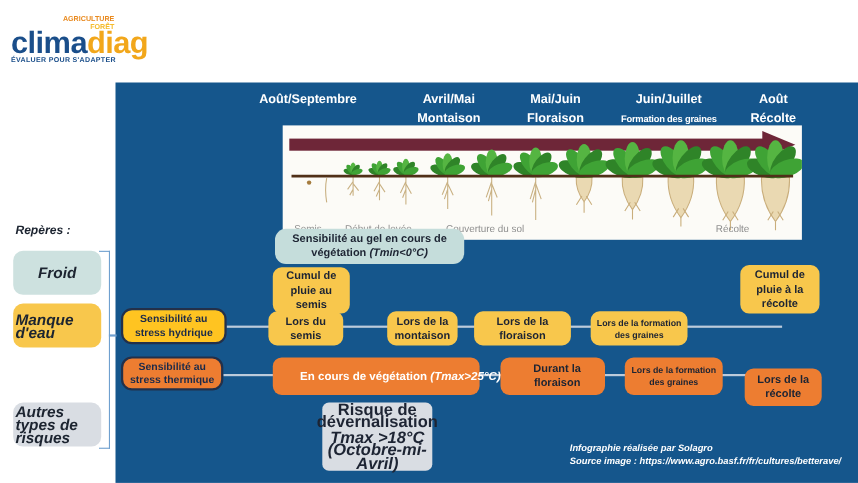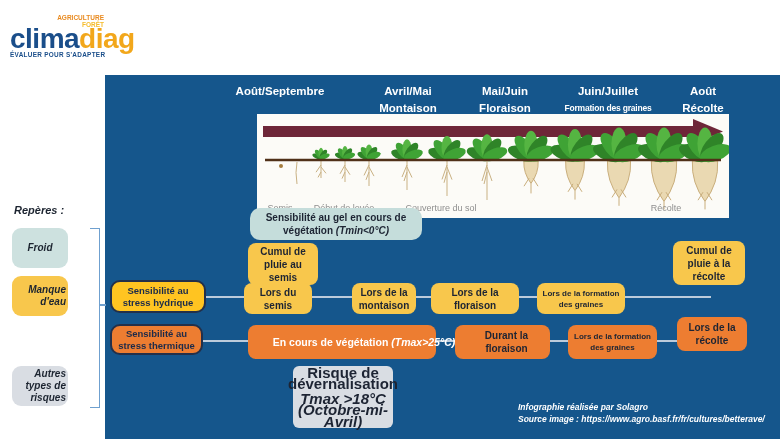--- a/index.html
+++ b/index.html
@@ -44,33 +44,33 @@
   .connector{position:absolute;height:2px;background:#bccbdb;}
   .line-hyd{left:206px;top:296px;width:505px;}
   .line-ther{left:203px;top:340px;width:510px;}
   .step-semis{left:244px;top:283px;width:68px;height:31px;}
   .step-montaison{left:352px;top:283px;width:64px;height:31px;}
   .step-floraison-y{left:431px;top:283px;width:88px;height:31px;}
   .step-formation-y{left:537px;top:283px;width:88px;height:31px;font-size:8px;line-height:11px;}
   .veg{left:248px;top:325px;width:188px;height:34px;color:#ffffff;font-weight:bold;font-size:10.5px;white-space:nowrap;padding-left:48px;}
   .step-floraison-o{left:455px;top:325px;width:95px;height:34px;padding-left:12px;}
   .step-formation-o{left:568px;top:325px;width:89px;height:34px;font-size:8px;line-height:11px;}
-  .step-recolte-o{left:677px;top:317px;width:70px;height:34px;}
+  .step-recolte-o{left:677px;top:335px;width:70px;height:34px;}
   .devern{left:293px;top:366px;width:100px;height:62px;background:#d9dde3;border-radius:6px;
           flex-direction:column;font-size:15px;line-height:11.5px;}
   .devern .t{font-weight:bold;}
   .devern .d{font-style:italic;font-weight:bold;margin-top:3px;}
   .devern .d2{font-style:italic;font-weight:bold;}
   
   .footer{position:absolute;left:518px;top:402px;width:258px;color:#ffffff;font-size:8.5px;
           font-style:italic;font-weight:bold;line-height:11.5px;white-space:nowrap;}
   
   .reperes{position:absolute;left:14px;top:204px;font-weight:bold;font-style:italic;font-size:11px;color:#1c2430;}
-  .lg{position:absolute;left:12px;width:56px;border-radius:9px;display:flex;align-items:center;justify-content:center;
-      text-align:right;font-weight:bold;font-style:italic;font-size:10px;color:#1c2430;line-height:12px;box-sizing:border-box;padding:2px;}
+  .lg{position:absolute;left:12px;width:80px;border-radius:9px;display:flex;align-items:center;justify-content:center;
+      text-align:left;font-weight:bold;font-style:italic;font-size:14px;color:#1c2430;line-height:12px;box-sizing:border-box;padding:2px;}
   .lg-froid{top:228px;height:40px;background:#cde1df;}
   .lg-eau{top:276px;height:40px;background:#f8c74c;}
   .lg-chaleur{top:322px;height:38px;background:#ed7d31;}
   .lg-autres{top:366px;height:40px;background:#d9dde3;}
   .bracket{position:absolute;left:90px;top:228px;width:9px;height:178px;
            border-top:1.5px solid #6fa0cf;border-right:1.5px solid #6fa0cf;border-bottom:1.5px solid #6fa0cf;}
   .bracket-tick{position:absolute;left:99px;top:304px;width:7px;height:1.5px;background:#6fa0cf;}
   i{font-style:italic;}
 </style>
 </head>

